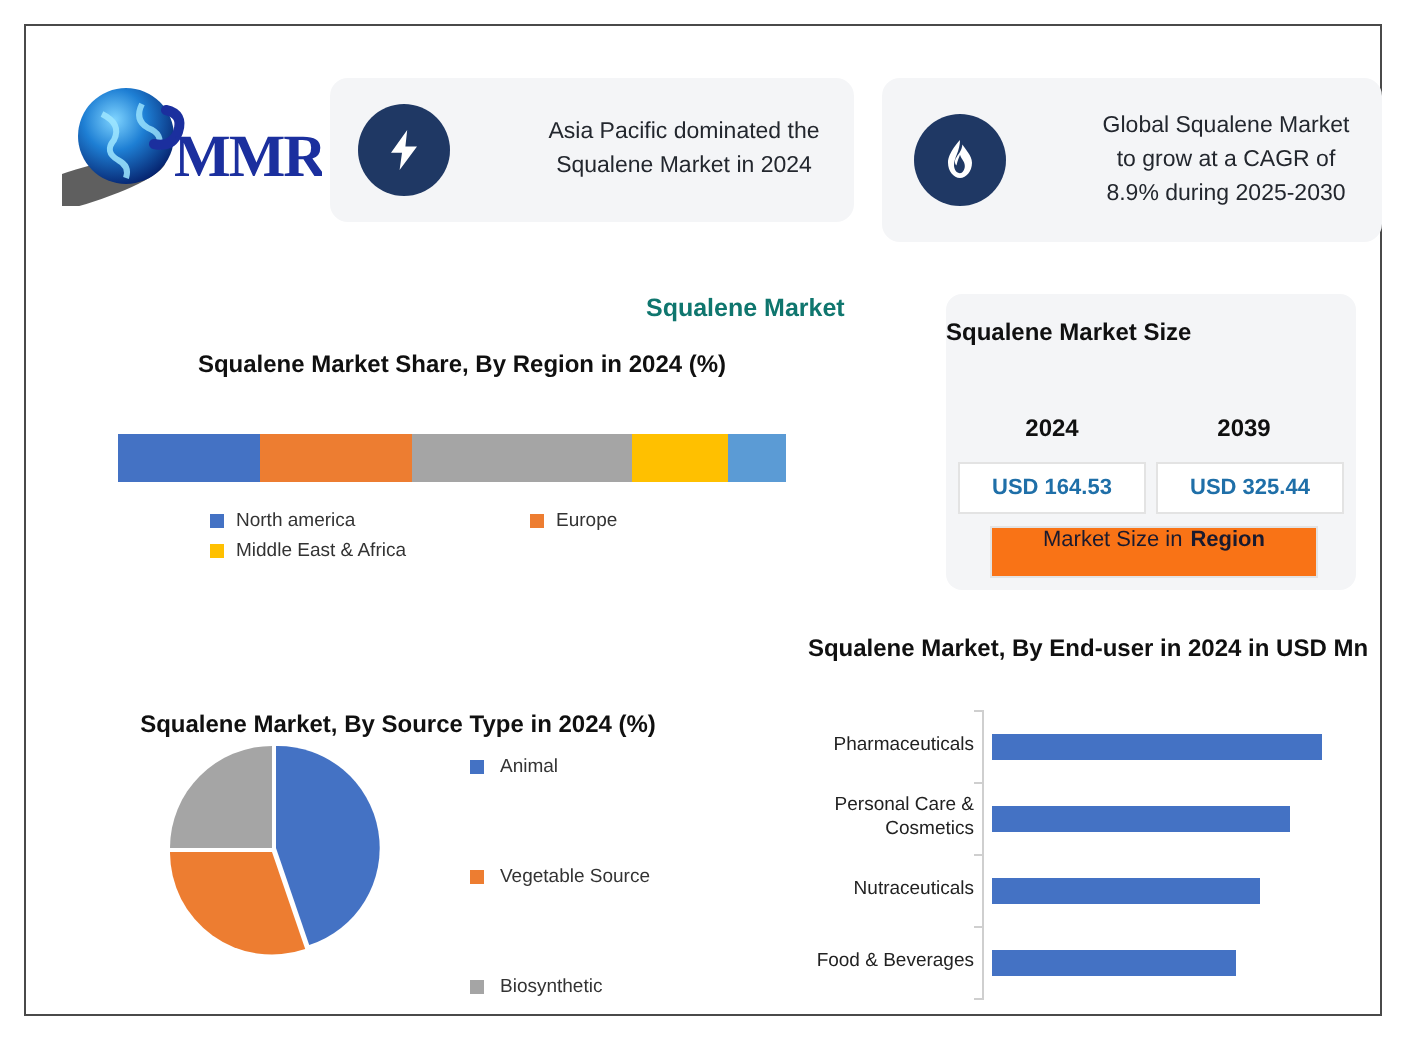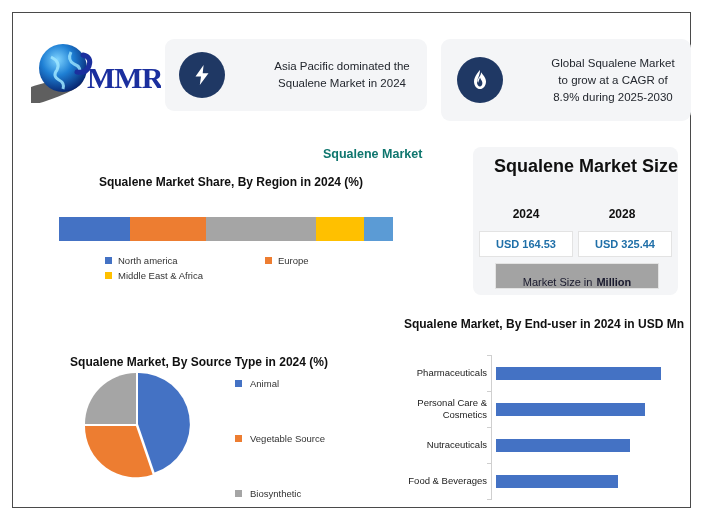--- a/index.html
+++ b/index.html
@@ -27,31 +27,31 @@
                 font-size:12px;font-weight:bold;line-height:18px;color:#101010;}
   .stack{position:absolute;left:46px;top:204px;width:334px;height:24px;display:flex;}
   .stack span{display:block;height:100%;}
   .rlegend{position:absolute;left:92px;top:240px;width:320px;font-size:9.5px;color:#333;}
   .rlegend .row{display:flex;height:15px;align-items:center;}
   .rlegend .cell{width:160px;display:flex;align-items:center;}
   .rlegend .sw{width:7px;height:7px;margin-right:6px;flex:0 0 auto;}
 
   
   .ms-card{position:absolute;left:460px;top:134px;width:205px;height:148px;background:#f4f5f7;border-radius:8px;}
-  .ms-head{position:absolute;left:0;top:10px;width:205px;text-align:right;font-size:18px;font-weight:bold;
+  .ms-head{position:absolute;left:0;top:10px;width:205px;text-align:left;font-size:12px;font-weight:bold;
            line-height:18px;color:#101010;}
   .ms-year{position:absolute;top:60px;font-size:12px;font-weight:bold;color:#101010;text-align:center;width:90px;}
   .ms-y1{left:8px;}
   .ms-y2{left:104px;}
   .ms-val{position:absolute;top:84px;width:92px;height:24px;background:#fff;border:1px solid #e3e3e3;
           display:flex;align-items:center;justify-content:center;font-size:11px;font-weight:bold;color:#1f6fa8;}
   .ms-v1{left:6px;}
   .ms-v2{left:105px;}
-  .ms-foot{position:absolute;left:22px;top:116px;width:162px;height:24px;background:#a3a3a3;border:1px solid #e3e3e3;
-           display:flex;align-items:flex-end;justify-content:center;font-size:11px;color:#1a1a2e;}
+  .ms-foot{position:absolute;left:22px;top:116px;width:162px;height:24px;background:#f97316;border:1px solid #e3e3e3;
+           display:flex;align-items:flex-start;justify-content:center;font-size:11px;color:#1a1a2e;}
   .ms-foot b{margin-left:4px;}
 
   
   .pie-title{position:absolute;left:36px;top:296px;width:300px;text-align:center;
              font-size:12px;font-weight:bold;line-height:18px;color:#101010;margin-top:44px;}
   .pie-wrap{position:absolute;left:62px;top:350px;width:124px;height:124px;}
   .plegend{position:absolute;left:222px;top:363px;font-size:9.5px;color:#333;}
   .plegend .prow{display:flex;align-items:center;height:14px;margin-bottom:41px;}
   .plegend .sw{width:7px;height:7px;margin-right:8px;flex:0 0 auto;}
 
@@ -136,26 +136,26 @@
       <div class="cell">
         <span class="sw" style="background:#ffc000;"></span>
         <span>Middle East &amp; Africa</span>
       </div>
     </div>
   </div>
 
   <div class="ms-card">
     <div class="ms-head">Squalene Market Size</div>
     <div class="ms-year ms-y1">2024</div>
-    <div class="ms-year ms-y2">2028</div>
+    <div class="ms-year ms-y2">2039</div>
     <div class="ms-val ms-v1">USD 164.53</div>
     <div class="ms-val ms-v2">USD 325.44</div>
     <div class="ms-foot">
       <span>Market Size in</span>
-      <b>Million</b>
+      <b>Region</b>
     </div>
   </div>
 
   <div class="pie-title">Squalene Market, By Source Type in 2024 (%)</div>
 
   <div class="pie-wrap">
     <svg width="124" height="124" viewBox="0 0 124 124">
 
       <path d="M 63 61 L 63 10 A 51 51 0 0 1 79.6 109.5 Z" fill="#4472c4"></path>
 

